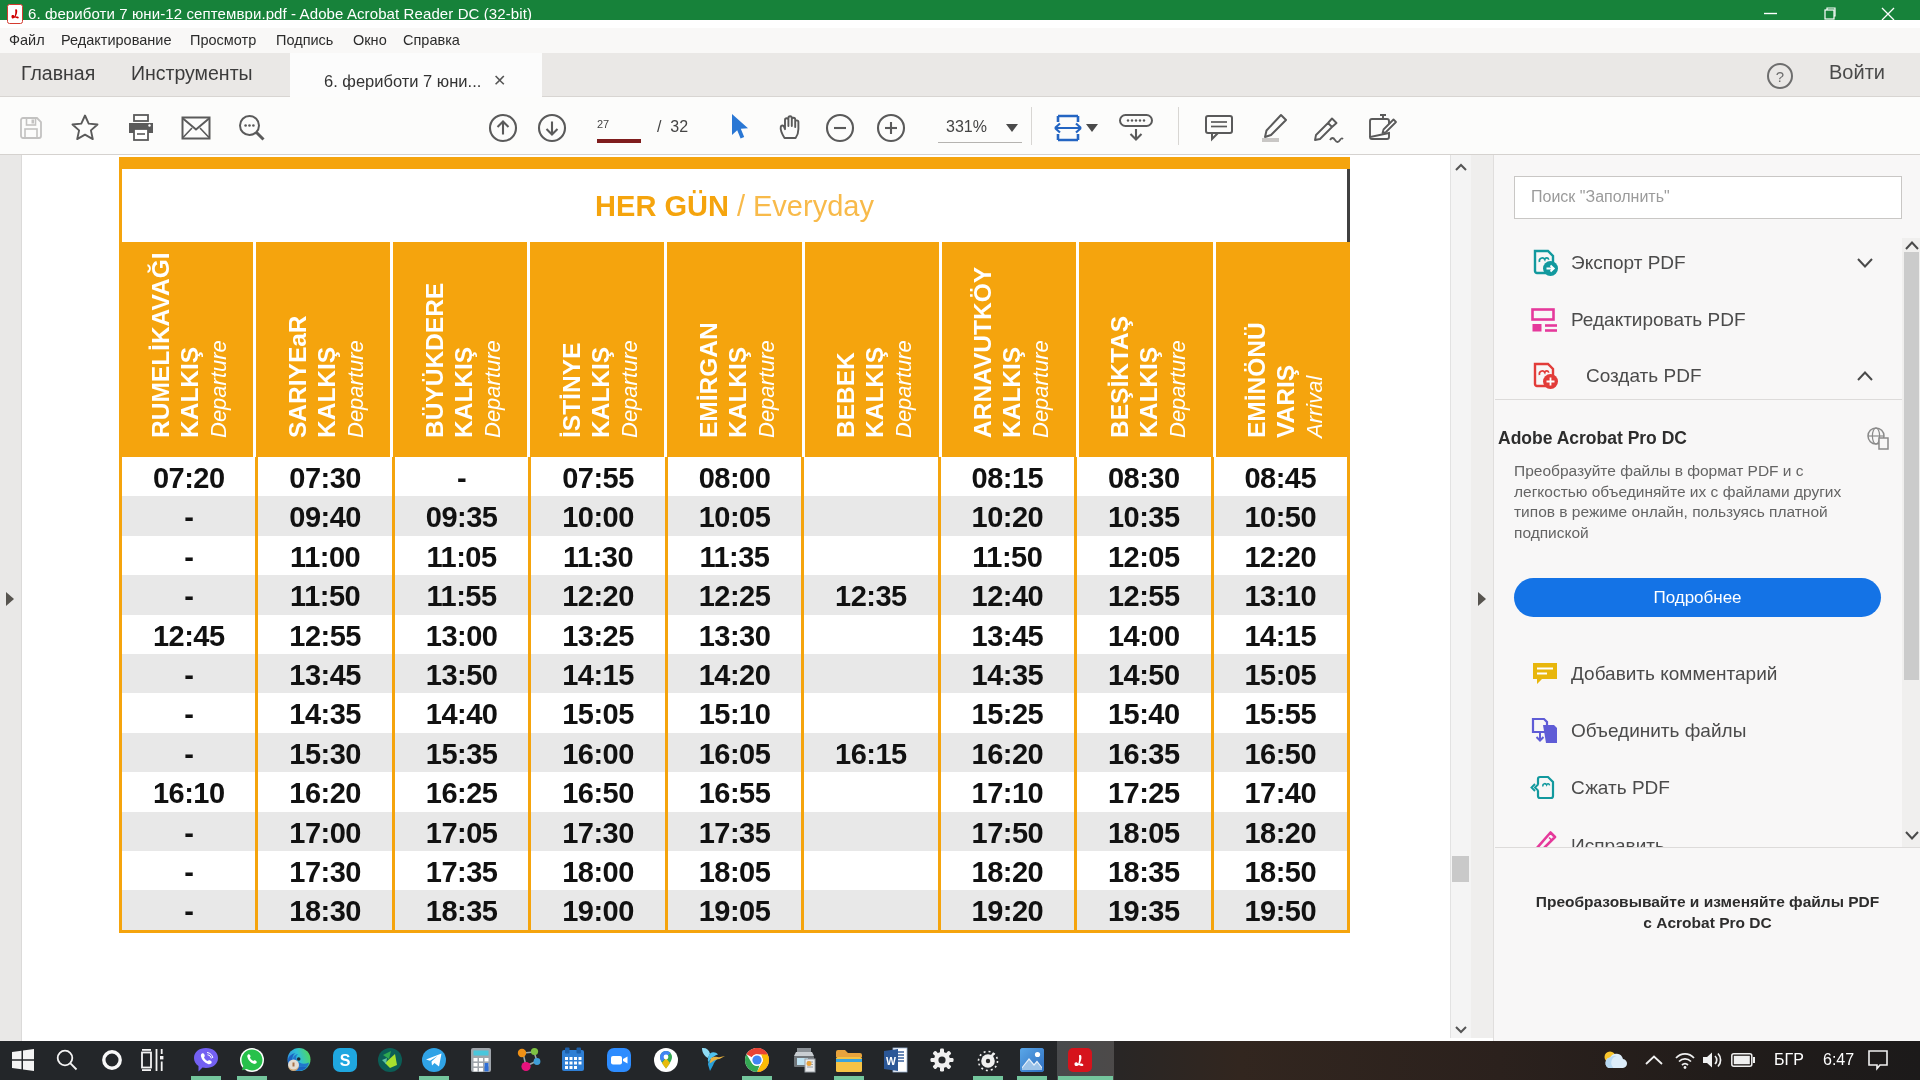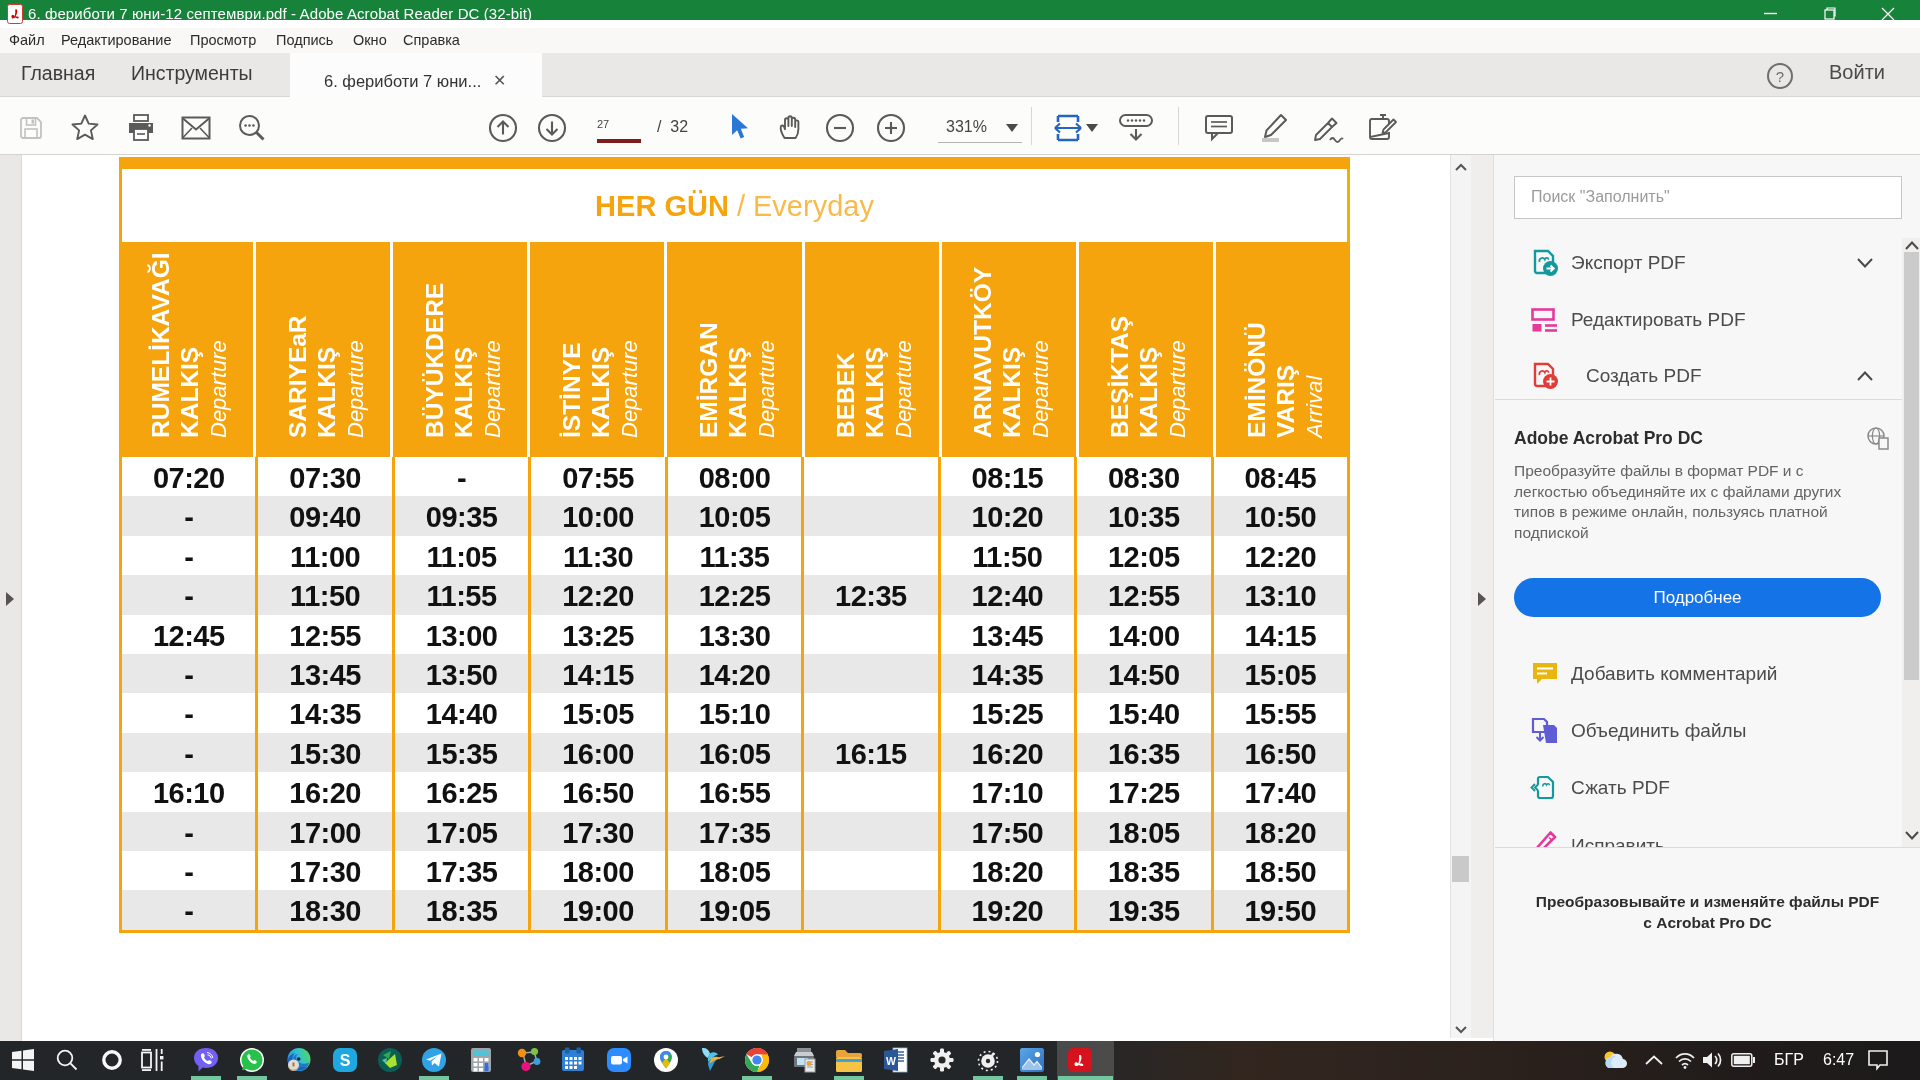--- a/index.html
+++ b/index.html
@@ -32,21 +32,21 @@
 .zoomtxt { position:absolute; left:938px; top:16px; width:84px; height:30px; border-bottom:1px solid #b5b3b0; color:#444; font-size:16px; padding-top:5px; padding-left:8px; }
 
 
 #docarea { left:0; top:155px; width:1450px; height:886px; background:#ffffff; }
 #leftstrip { position:absolute; left:0; top:0; width:22px; height:886px; background:#e9e8e7; border-right:1px solid #dbdad9; }
 #lefttri { position:absolute; left:6px; top:437px; width:0; height:0; border-left:8px solid #57544f; border-top:7px solid transparent; border-bottom:7px solid transparent; }
 
 
 #tbl { position:absolute; left:119px; top:2px; width:1231px; }
 #strip1 { position:absolute; left:0; top:0; width:1231px; height:12px; background:#F5A40D; }
-#band { position:absolute; left:0; top:12px; width:1231px; height:73px; background:#fff; border-left:3px solid #F5A40D; border-right:3px solid #eab308; text-align:center; }
+#band { position:absolute; left:0; top:12px; width:1231px; height:73px; background:#fff; border-left:3px solid #F5A40D; border-right:3px solid #404040; text-align:center; }
 #band .t { margin-top:21px; font-size:29px; }
 #band b { color:#F5A40D; font-weight:bold; }
 #band span { color:#F8BA4A; }
 #header { position:absolute; left:0; top:85px; width:1231px; height:215px; background:#F5A40D; display:flex; }
 .hc { flex:1 1 0; position:relative; border-left:3px solid #fff; display:flex; justify-content:center; }
 .hc:first-child { border-left:none; }
 .vt { writing-mode:vertical-rl; transform:rotate(180deg); padding-top:19px; font-size:24.5px; font-weight:bold; color:#fff; line-height:29px; letter-spacing:0px; white-space:nowrap; position:relative; left:3px; }
 .vt i { font-size:22px; font-weight:normal; }
 #tbody { position:absolute; left:0; top:300px; width:1231px; border-left:3px solid #F5A40D; border-right:3px solid #F5A40D; border-bottom:3px solid #F5A40D; }
 .trow { display:flex; height:39.42px; background:#fff; }
@@ -62,21 +62,21 @@
 
 
 #panel { left:1493px; top:155px; width:427px; height:886px; background:#f8f7f7; border-left:1px solid #e0dedd; }
 #searchbox { position:absolute; left:20px; top:21px; width:388px; height:43px; background:#fff; border:1px solid #c9c7c5; }
 #searchbox span { position:absolute; left:16px; top:11px; font-size:16px; color:#9b9b9b; }
 .pitem { position:absolute; left:36px; font-size:19px; color:#4b4b4b; }
 .pic { position:absolute; left:36px; }
 .chev { position:absolute; left:363px; }
 #psep1 { position:absolute; left:1px; top:244px; width:407px; height:1px; background:#dddbda; }
 #psep2 { position:absolute; left:1px; top:692px; width:426px; height:1px; background:#dddbda; }
-#heading { position:absolute; left:20px; top:273px; font-size:17.5px; font-weight:bold; color:#2d2d2d; }
+#heading { position:absolute; left:4px; top:273px; font-size:17.5px; font-weight:bold; color:#2d2d2d; }
 #para { position:absolute; left:20px; top:306px; width:382px; font-size:15.5px; line-height:20.5px; color:#646464; }
 #btn1 { position:absolute; left:20px; top:423px; width:367px; height:39px; background:#1473E6; border-radius:20px; color:#fff; font-size:17px; text-align:center; line-height:39px; }
 #bold2 { position:absolute; left:0px; top:736px; width:427px; text-align:center; font-size:15.5px; font-weight:bold; color:#2d2d2d; line-height:21px; }
 #btn2 { position:absolute; left:102px; top:799px; width:224px; height:47px; background:#1473E6; border-radius:24px; color:#fff; font-size:15px; text-align:center; line-height:47px; }
 
 #psb { position:absolute; left:408px; top:83px; width:19px; height:609px; background:#f0efee; }
 #pthumb { position:absolute; left:410px; top:97px; width:15px; height:428px; background:#cbcbcb; }
 
 
 #taskbar { left:0; top:1041px; width:1920px; height:39px; background:linear-gradient(90deg,#232629 0px,#232629 1040px,#32261f 1240px,#2b211d 1500px,#211c1a 1720px,#1c1a1a 1920px); }

